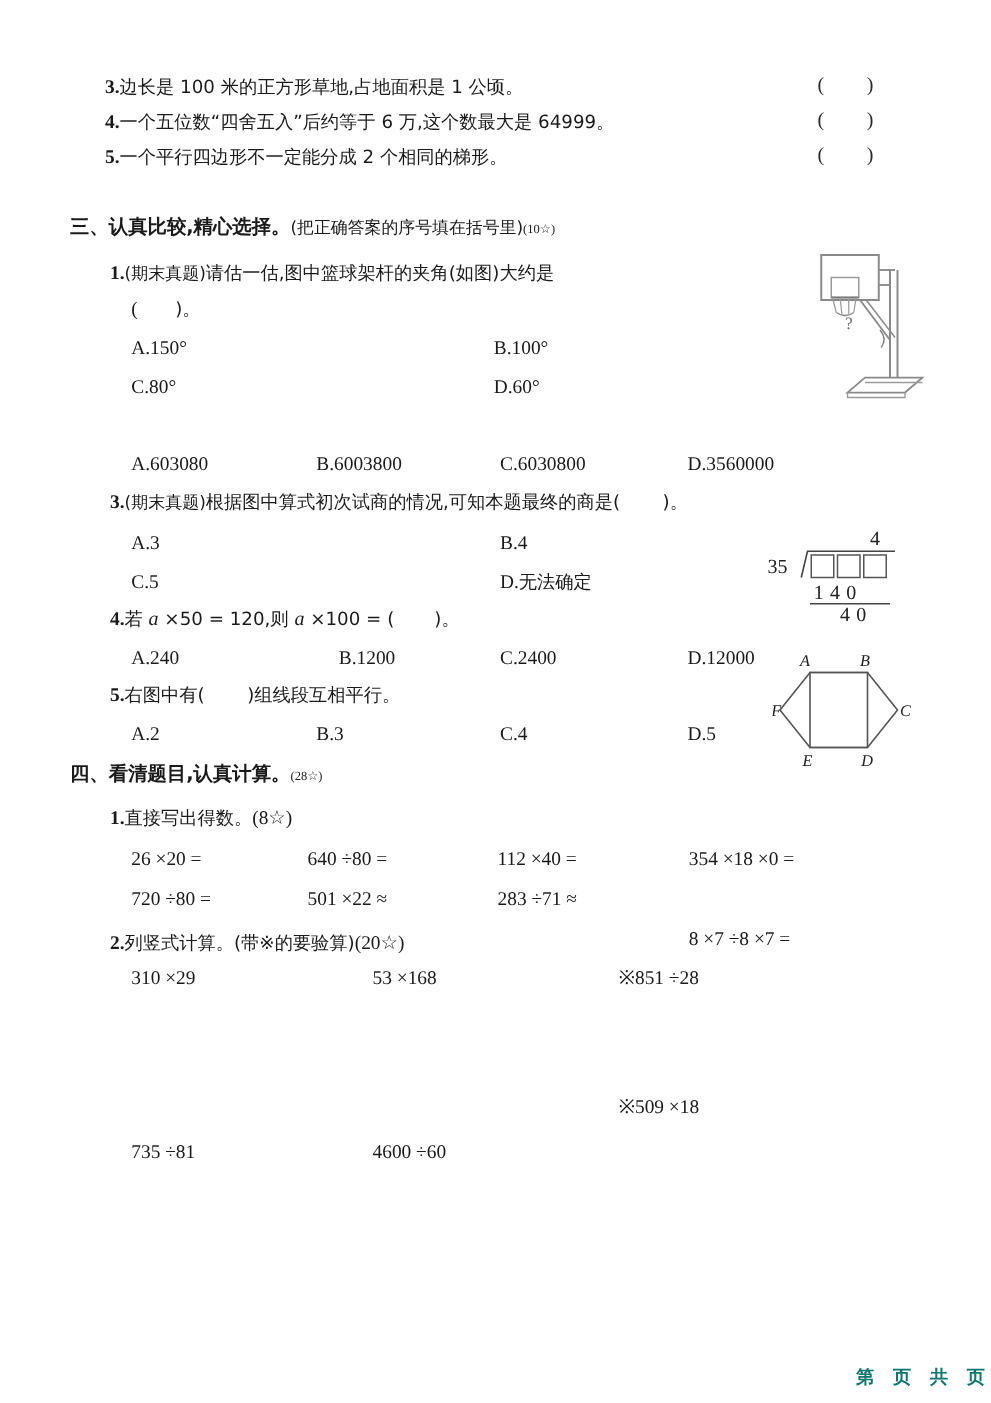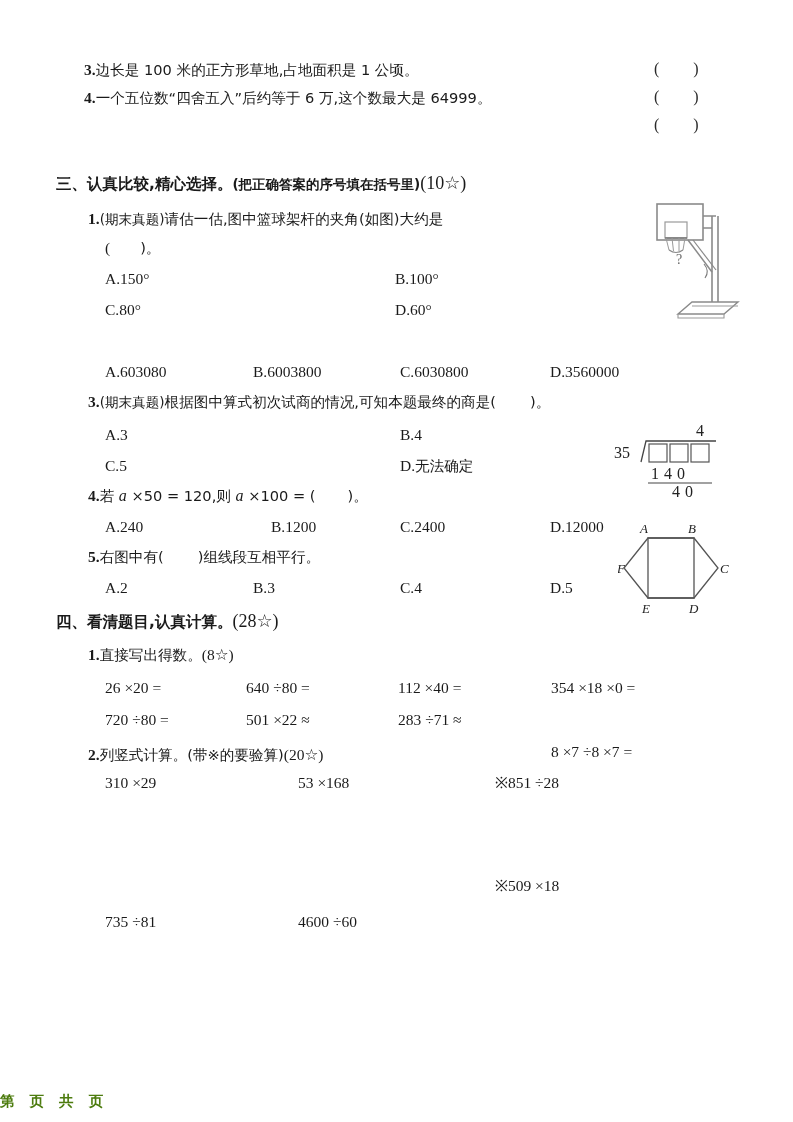--- a/index.html
+++ b/index.html
@@ -29,26 +29,26 @@
   
   .section-head {
     position: absolute;
     white-space: nowrap;
     font-family: "DejaVu Sans", "Liberation Sans", sans-serif;
     font-weight: bold;
     font-size: 15.5px;
     line-height: 1;
   }
   .section-head .sub {
-    font-weight: bold;
+    font-weight: normal;
     font-size: 13.5px;
   }
   .section-head .subm {
     font-weight: normal;
-    font-size: 18px;
+    font-size: 10px;
     font-family: "Liberation Serif", serif;
   }
 
   
   .qline {
     position: absolute;
     white-space: nowrap;
     line-height: 1;
   }
   .qline .idx {
@@ -100,26 +100,26 @@
     font-family: "Liberation Serif", serif;
     font-size: 15.5px;
     line-height: 1;
   }
 
   
   .footer {
     position: absolute;
     left: 0;
     width: 793px;
-    text-align: left;
+    text-align: right;
     font-family: "DejaVu Sans", "Liberation Sans", sans-serif;
     font-size: 14.5px;
     letter-spacing: 5px;
     font-weight: 600;
-    color: #4d7c0f;
+    color: #0f766e;
   }
 
   svg { display: block; }
 </style>
 </head>
 <body>
 
 <div class="page">
 
   <div class="qline" style="left:84px; top:62px;">
@@ -129,20 +129,23 @@
     <span>(</span><span class="gap"></span><span>)</span>
   </div>
 
   <div class="qline" style="left:84px; top:90px;">
     <span class="idx">4.</span><span class="tx">一个五位数“四舍五入”后约等于 6 万,这个数最大是 64999。</span>
   </div>
   <div class="paren" style="left:654px; top:89px;">
     <span>(</span><span class="gap"></span><span>)</span>
   </div>
 
+  <div class="qline" style="left:84px; top:118px;">
+    <span class="idx">5.</span><span class="tx">一个平行四边形不一定能分成 2 个相同的梯形。</span>
+  </div>
   <div class="paren" style="left:654px; top:117px;">
     <span>(</span><span class="gap"></span><span>)</span>
   </div>
 
   <div class="section-head" style="left:56px; top:174px;">
     <span>三、认真比较,精心选择。</span><span class="sub">(把正确答案的序号填在括号里)</span><span class="subm">(10☆)</span>
   </div>
 
   <div class="qline" style="left:88px; top:211px;">
     <span class="idx">1.</span><span class="small-cn">(期末真题)</span><span class="tx">请估一估,图中篮球架杆的夹角(如图)大约是</span>

